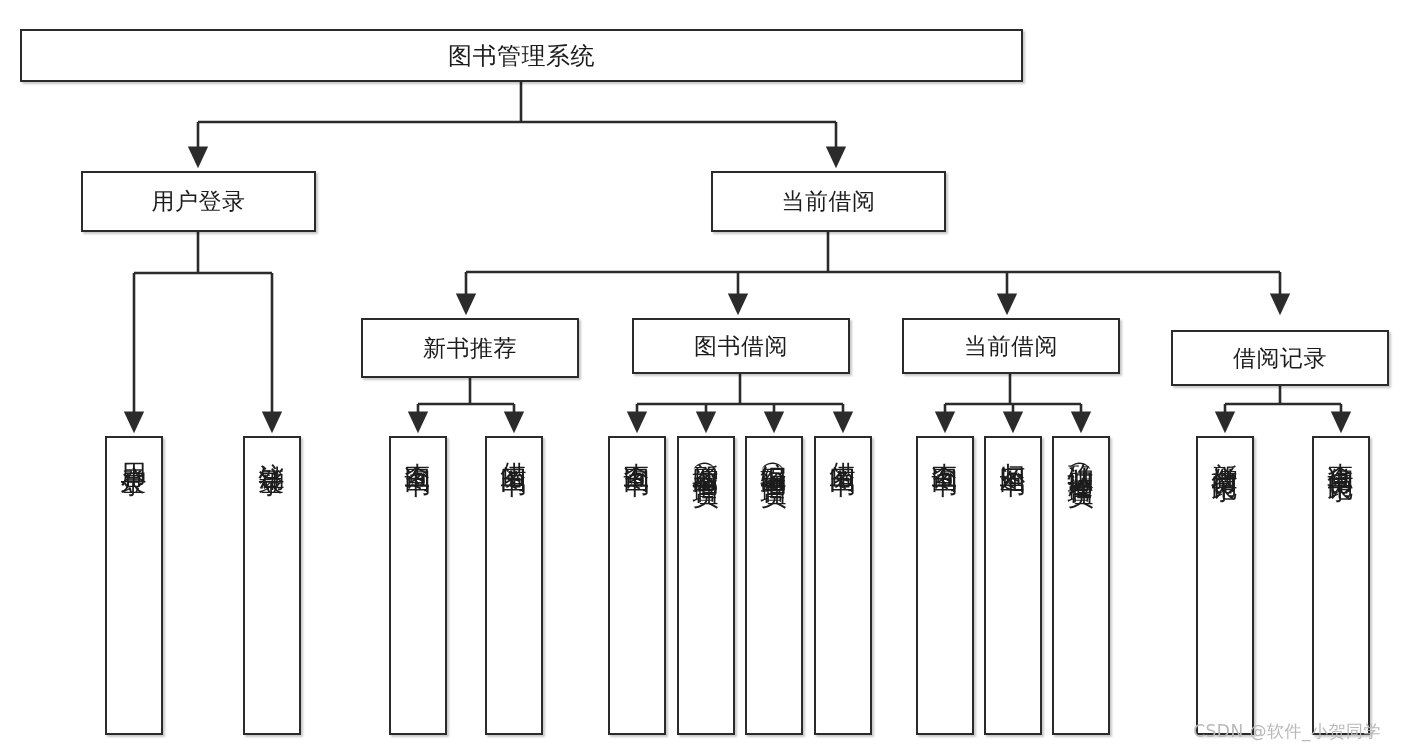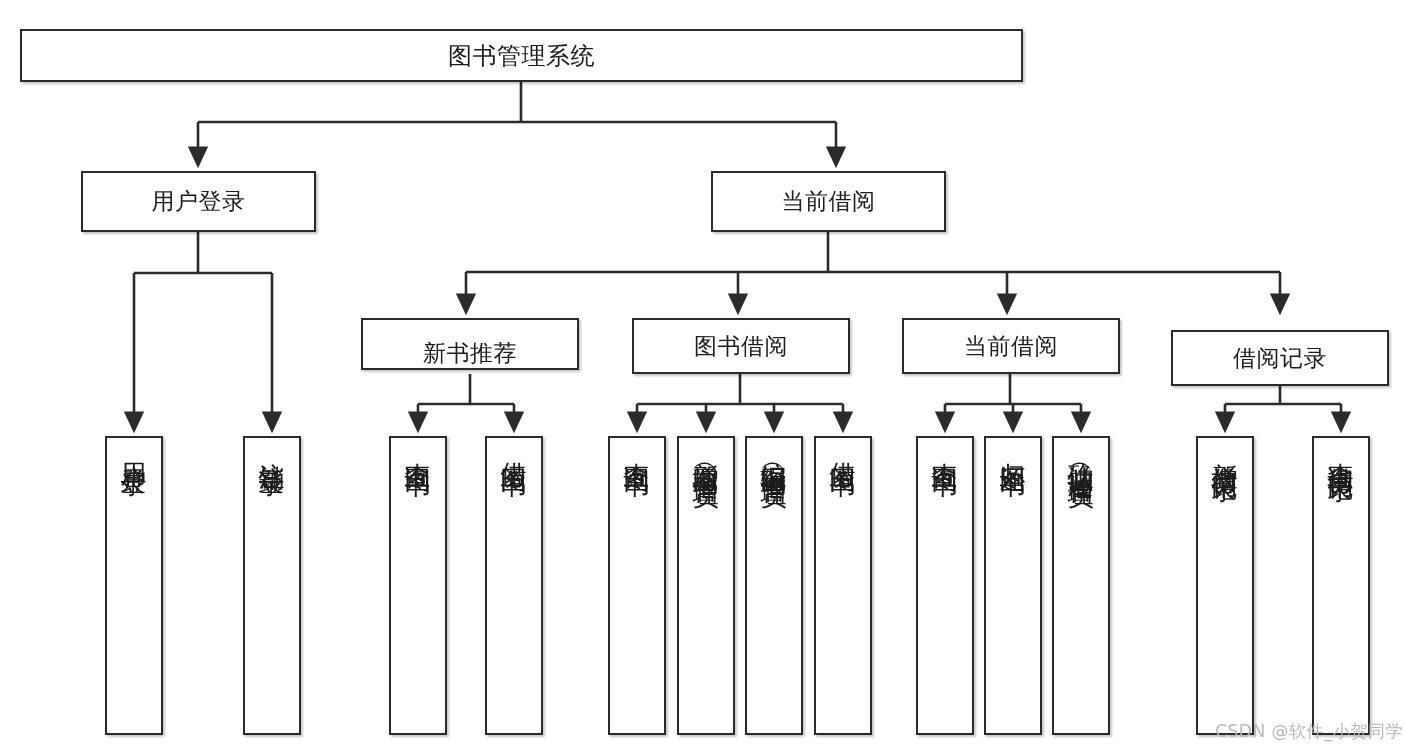--- a/index.html
+++ b/index.html
@@ -57,21 +57,21 @@
     writing-mode: vertical-rl;
     text-orientation: upright;
     font-size: 26px;
     line-height: 1.0;
     letter-spacing: 3px;
     white-space: nowrap;
     margin: 0 auto;
   }
   .watermark {
     position: absolute;
-    right: 2px;
+    right: 24px;
     bottom: 4px;
     font-size: 17px;
     color: #b9b9b9;
     letter-spacing: 0.5px;
     user-select: none;
     white-space: nowrap;
     margin-left: 36px;
   }
 </style>
 </head>
@@ -133,21 +133,21 @@
     <span class="label">图书管理系统</span>
   </div>
 
   <div class="node horizontal" id="node-l2-0" style="left: 81px; top: 171px; width: 235px; height: 61px;">
     <span class="label">用户登录</span>
   </div>
   <div class="node horizontal" id="node-l2-1" style="left: 711px; top: 171px; width: 235px; height: 61px;">
     <span class="label">当前借阅</span>
   </div>
 
-  <div class="node horizontal" id="node-l3-0" style="left: 361px; top: 318px; width: 218px; height: 52px; align-items: flex-end;">
+  <div class="node horizontal" id="node-l3-0" style="left: 361px; top: 318px; width: 218px; height: 60px;">
     <span class="label">新书推荐</span>
   </div>
   <div class="node horizontal" id="node-l3-2" style="left: 902px; top: 318px; width: 218px; height: 56px;">
     <span class="label">当前借阅</span>
   </div>
   <div class="node horizontal" id="node-l3-1" style="left: 632px; top: 318px; width: 218px; height: 56px;">
     <span class="label">图书借阅</span>
   </div>
   <div class="node horizontal" id="node-l3-3" style="left: 1171px; top: 330px; width: 218px; height: 56px;">
     <span class="label">借阅记录</span>

